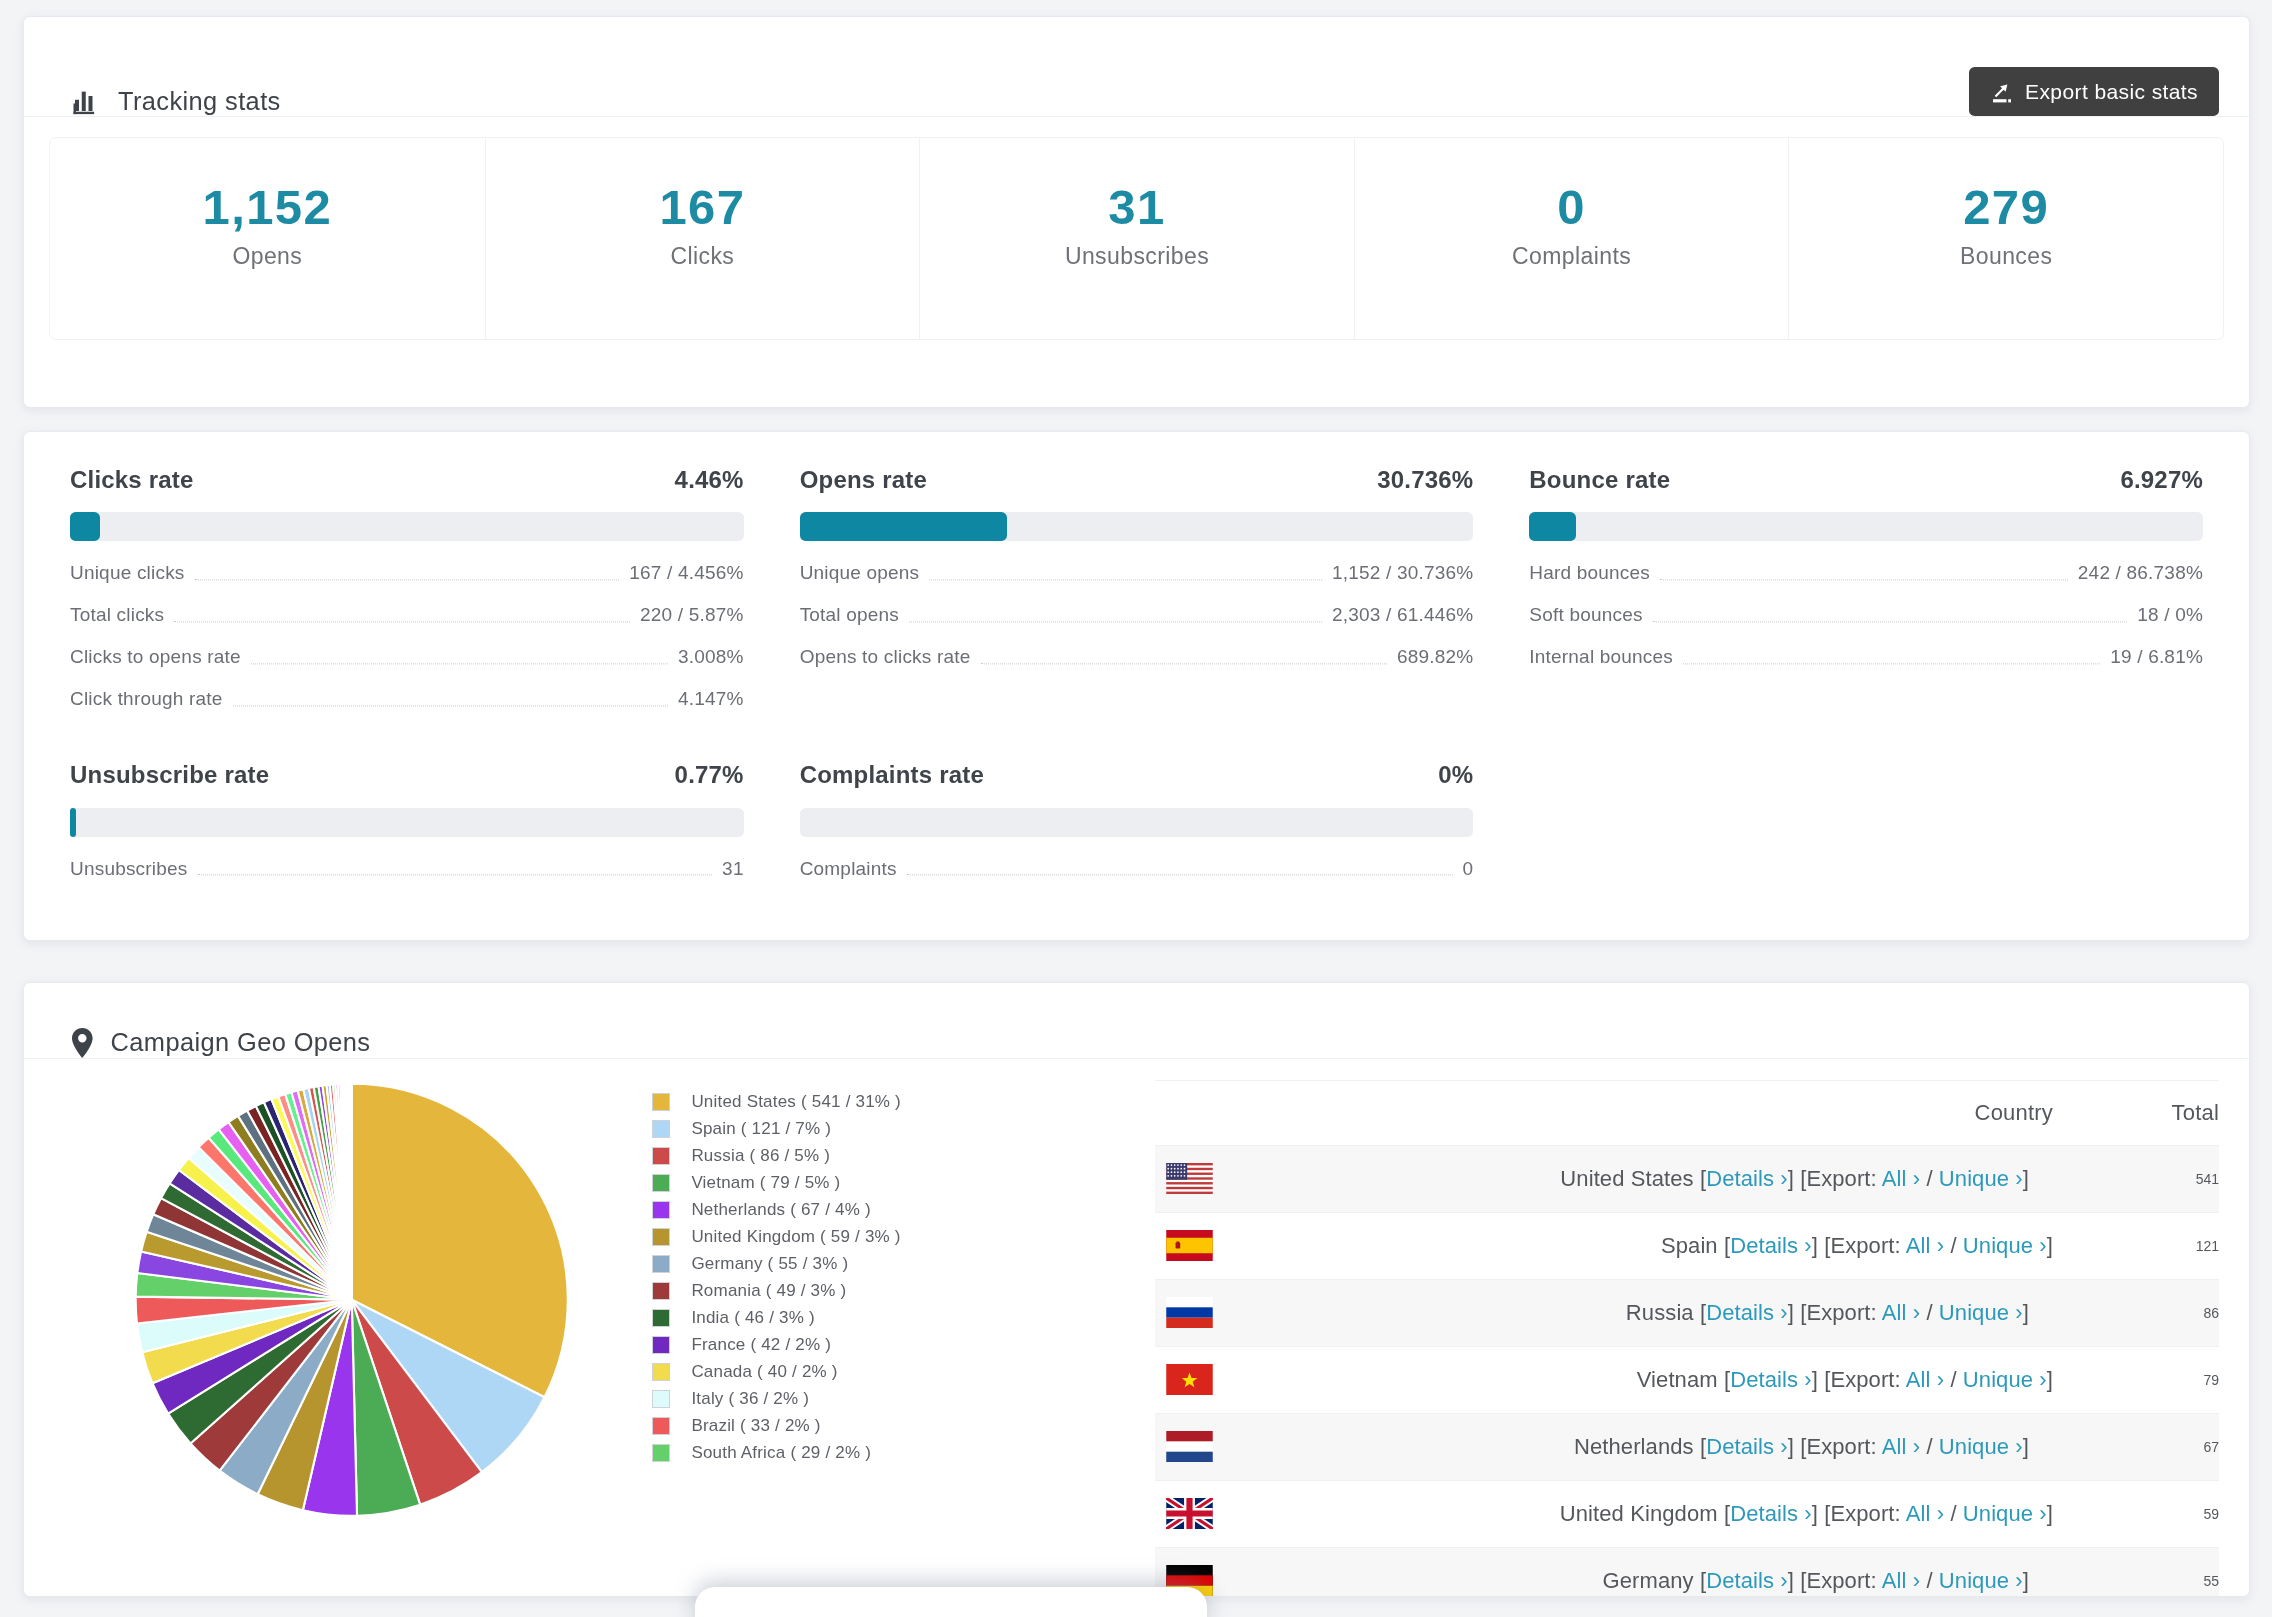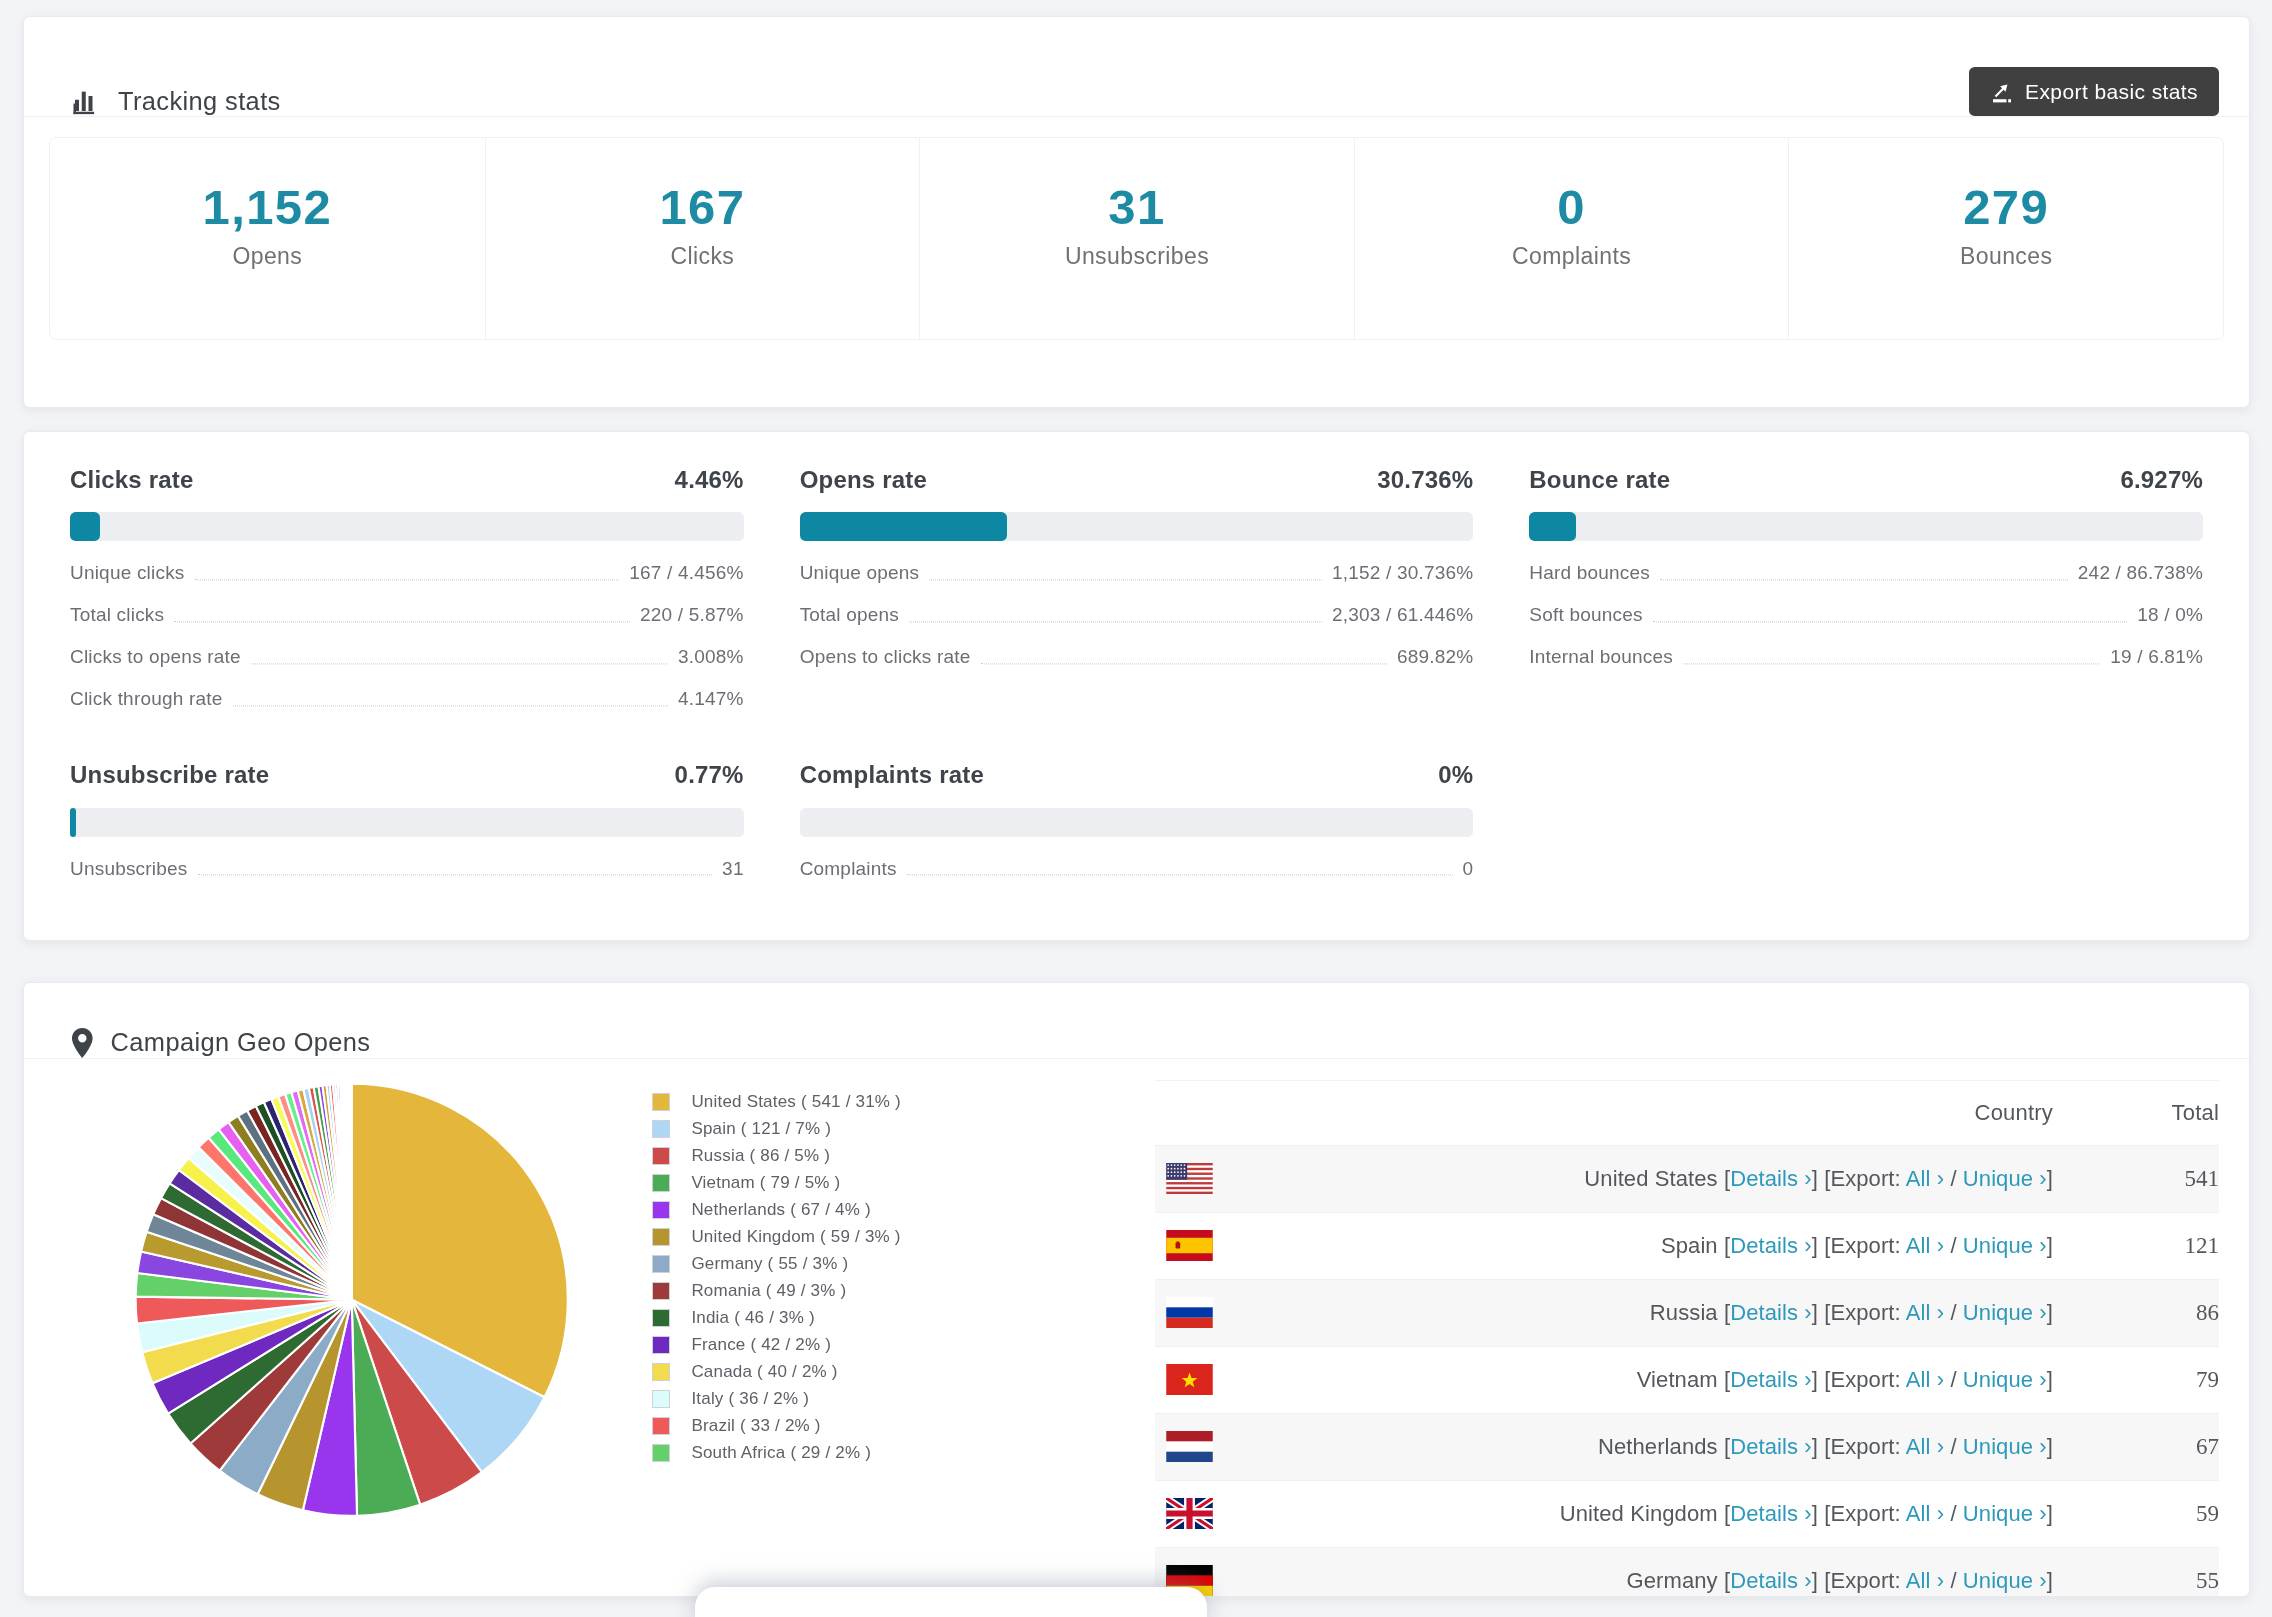--- a/index.html
+++ b/index.html
@@ -63,25 +63,25 @@
   .leg-item { display:flex; align-items:center; height:27px; }
   .leg-swatch { width:18.4px; height:18.4px; border:1.4px solid #cfd2d6; margin-right:21px; flex:none; }
   .leg-label { font-size:17px; color:#5d6167; white-space:nowrap; letter-spacing:0.2px; }
 
   .geo-table { position:absolute; left:1131px; right:30px; top:97px; border-top:1.4px solid #f0f1f4;text-align:right; }
   .g-header { display:flex; align-items:center; height:64px; padding-left:80px; }
   .g-header span { font-size:22px; color:#54585d; letter-spacing:0.2px; }
   .g-col-country { flex:1; }
   .g-col-total { width:166px; }
   .g-row { display:flex; align-items:center; height:67px; border-top:0.7px solid #f0f0f1; }
-  .g-row.odd { background:#f7f7f8; }
+  .g-row.odd { background:#f7f7f8;gap:24px; }
   .g-flag { width:47px; height:31px; margin-left:10.6px; flex:none; overflow:hidden; }
   .g-flag svg { display:block; width:47px; height:31px; }
   .g-country { flex:1; margin-left:22.6px; font-size:22px; color:#54585d; letter-spacing:0.1px; white-space:nowrap; }
-  .g-total { width:166px; font-size:23px; color:#54585d;font-family:Liberation Serif, serif; }
+  .g-total { width:166px; font-size:14px; color:#54585d; }
   .g-country a { color:#2d99ba; text-decoration:none; cursor:pointer; }
   .g-country .br { color:#54585d; }
 
   .bottom-overlay {
     position:absolute; left:695px; top:1587px; width:512px; height:42px;
     background:#fff; border-radius:20px 20px 0 0;
     box-shadow:0 -5.6px 21px rgba(125,135,155,.40); z-index:20;
   }
   .icon { display:inline-flex; flex:none; }
 </style>

